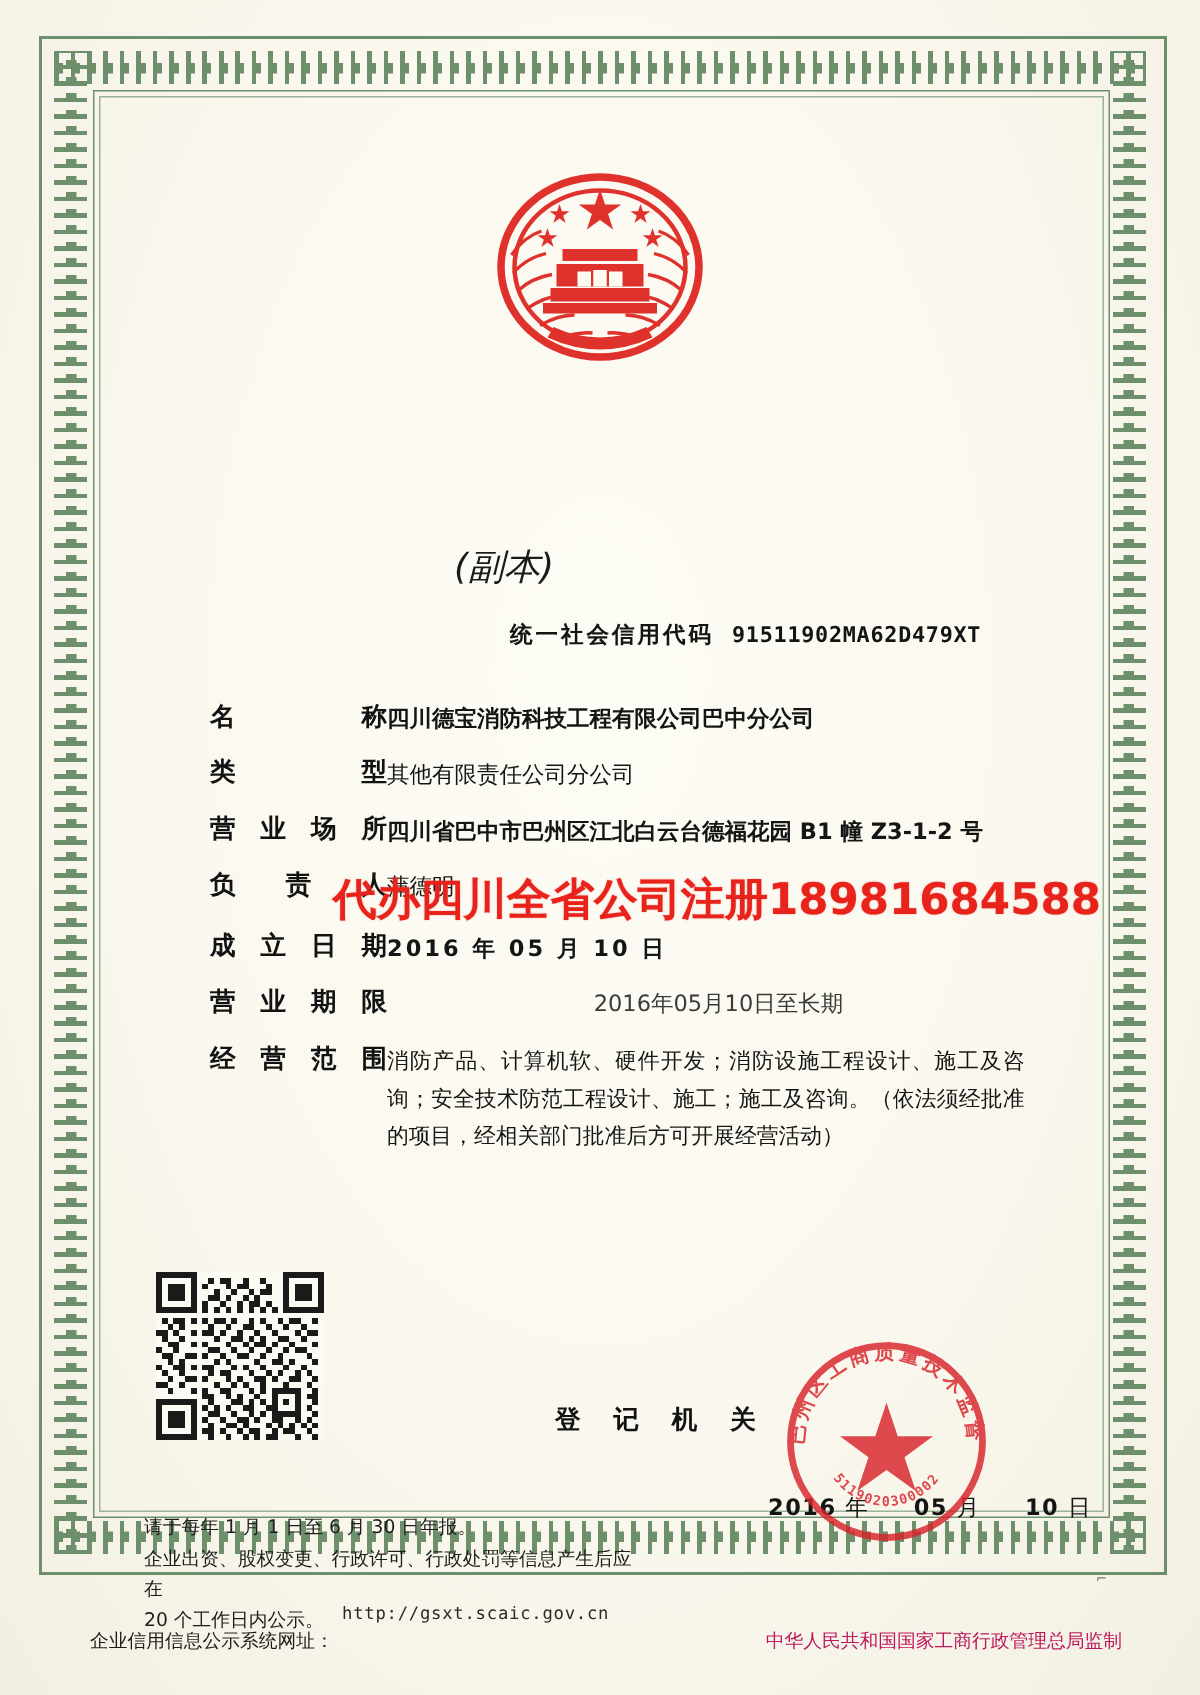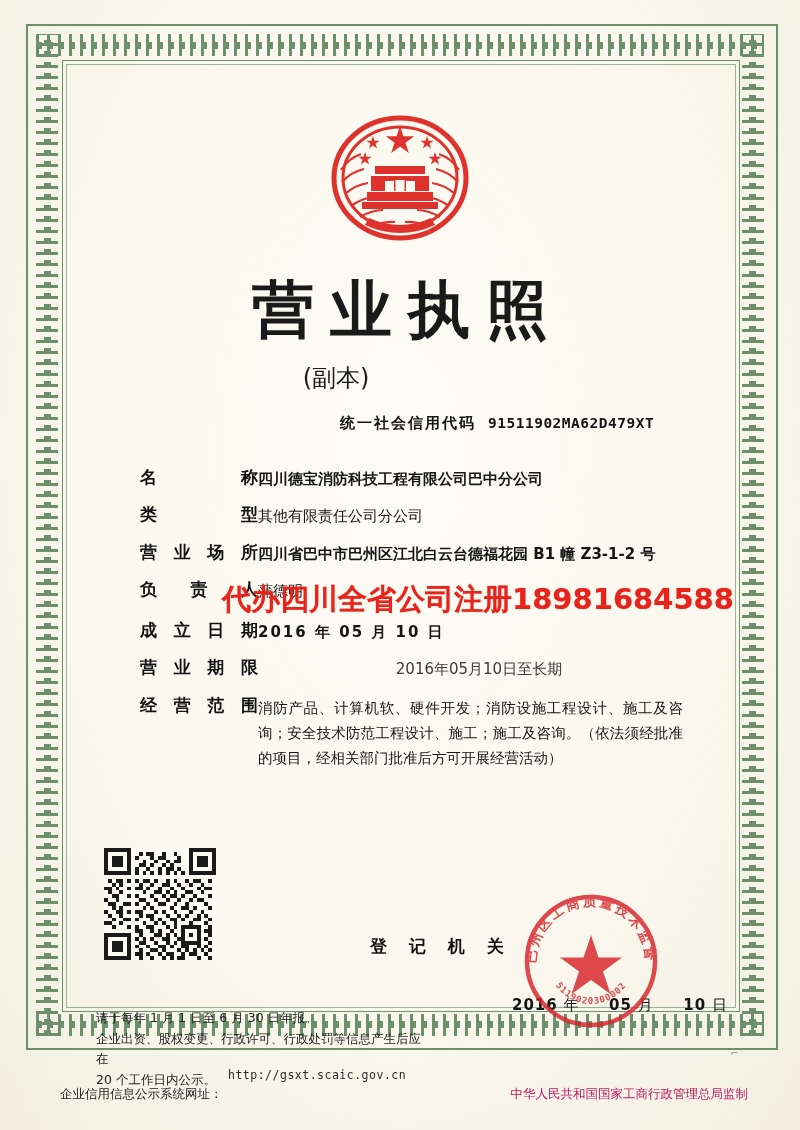--- a/index.html
+++ b/index.html
@@ -102,20 +102,21 @@
     text-indent: 16px;
     color: #1a1a1a;
   }
   .subtitle {
     position: absolute;
     left: 0; top: 362px;
     width: 672px;
     text-align: center;
     font-size: 24px;
     color: #1a1a1a;
+    font-style: italic;
   }
 
   
   .credit-line {
     position: absolute;
     left: 340px; top: 414px;
     font-size: 15px;
     font-weight: 700;
     letter-spacing: 2px;
     color: #141414;
@@ -305,21 +306,20 @@
         <polygon points="44,36 45.6,40.8 50.6,40.8 46.5,43.8 48.1,48.6 44,45.6 39.9,48.6 41.5,43.8 37.4,40.8 42.4,40.8"></polygon>
         <polygon points="36,52 37.6,56.8 42.6,56.8 38.5,59.8 40.1,64.6 36,61.6 31.9,64.6 33.5,59.8 29.4,56.8 34.4,56.8"></polygon>
         <polygon points="98,36 99.6,40.8 104.6,40.8 100.5,43.8 102.1,48.6 98,45.6 93.9,48.6 95.5,43.8 91.4,40.8 96.4,40.8"></polygon>
         <polygon points="106,52 107.6,56.8 112.6,56.8 108.5,59.8 110.1,64.6 106,61.6 101.9,64.6 103.5,59.8 99.4,56.8 104.4,56.8"></polygon>
 
         <path d="M40,118 q31,14 62,0 l4,7 q-35,16 -70,0 z"></path>
       </g>
     </svg>
   </div>
 
-  <div class="title">营业执照</div>
   <div class="subtitle">(副本)</div>
 
   <div class="credit-line">
     <span>统一社会信用代码</span><span class="code">91511902MA62D479XT</span>
   </div>
 
   <div class="fields">
 
     <div class="field-row">
       <div class="field-label">

